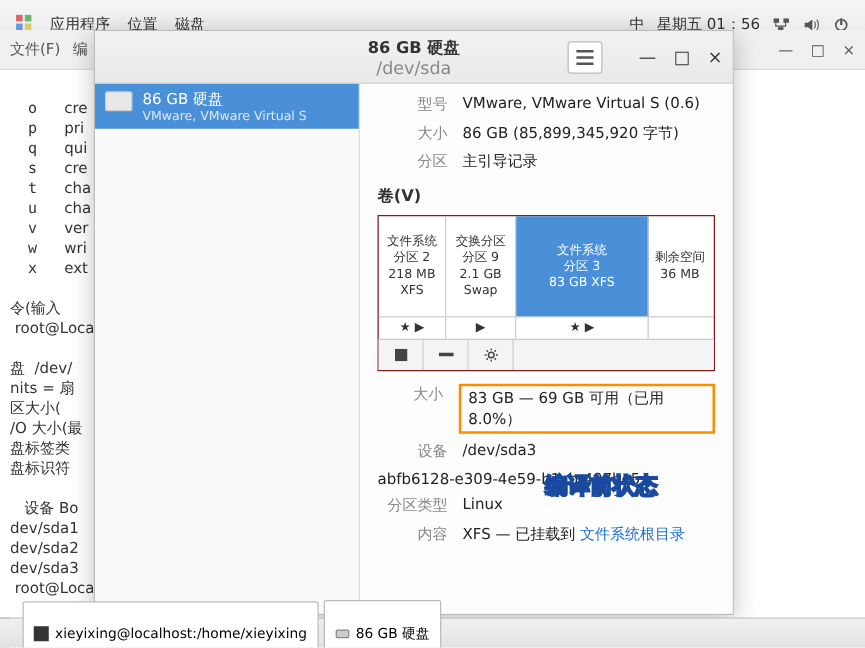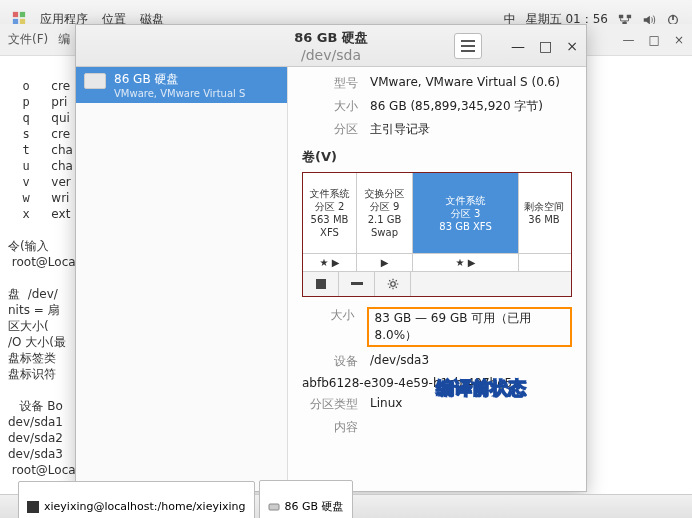--- a/index.html
+++ b/index.html
@@ -188,21 +188,21 @@
           <div class="v">主引导记录</div>
         </div>
 
       <div class="section-title">卷(V)</div>
 
       <div class="vol-box">
         <div class="vol-strip" id="vol-strip">
             <div class="vol-seg" style="width: 54px;">
               <div>文件系统</div>
               <div>分区 2</div>
-              <div>563 MB XFS</div>
+              <div>218 MB XFS</div>
             </div>
             <div class="vol-seg" style="width: 56px;">
               <div>交换分区</div>
               <div>分区 9</div>
               <div>2.1 GB Swap</div>
             </div>
             <div class="vol-seg selected" style="width: 106px;">
               <div>文件系统</div>
               <div>分区 3</div>
               <div>83 GB XFS</div>
@@ -252,20 +252,23 @@
         </div>
       <div class="kv">
           <div class="v">abfb6128-e309-4e59-b1cb-407be5</div>
         </div>
       <div class="kv">
           <div class="k">分区类型</div>
           <div class="v">Linux</div>
         </div>
       <div class="kv">
           <div class="k">内容</div>
+        <div class="v">
+          <span>XFS — 已挂载到 </span><span class="link">文件系统根目录</span>
+        </div>
       </div>
     </div>
   </div>
 </div>
 
 <div class="overlay-badge" style="left:436px; top:376px;">编译前状态</div>
 
 <div class="hide-corner"></div>
 <div class="taskbar">
   <div style="width:10px"></div>

